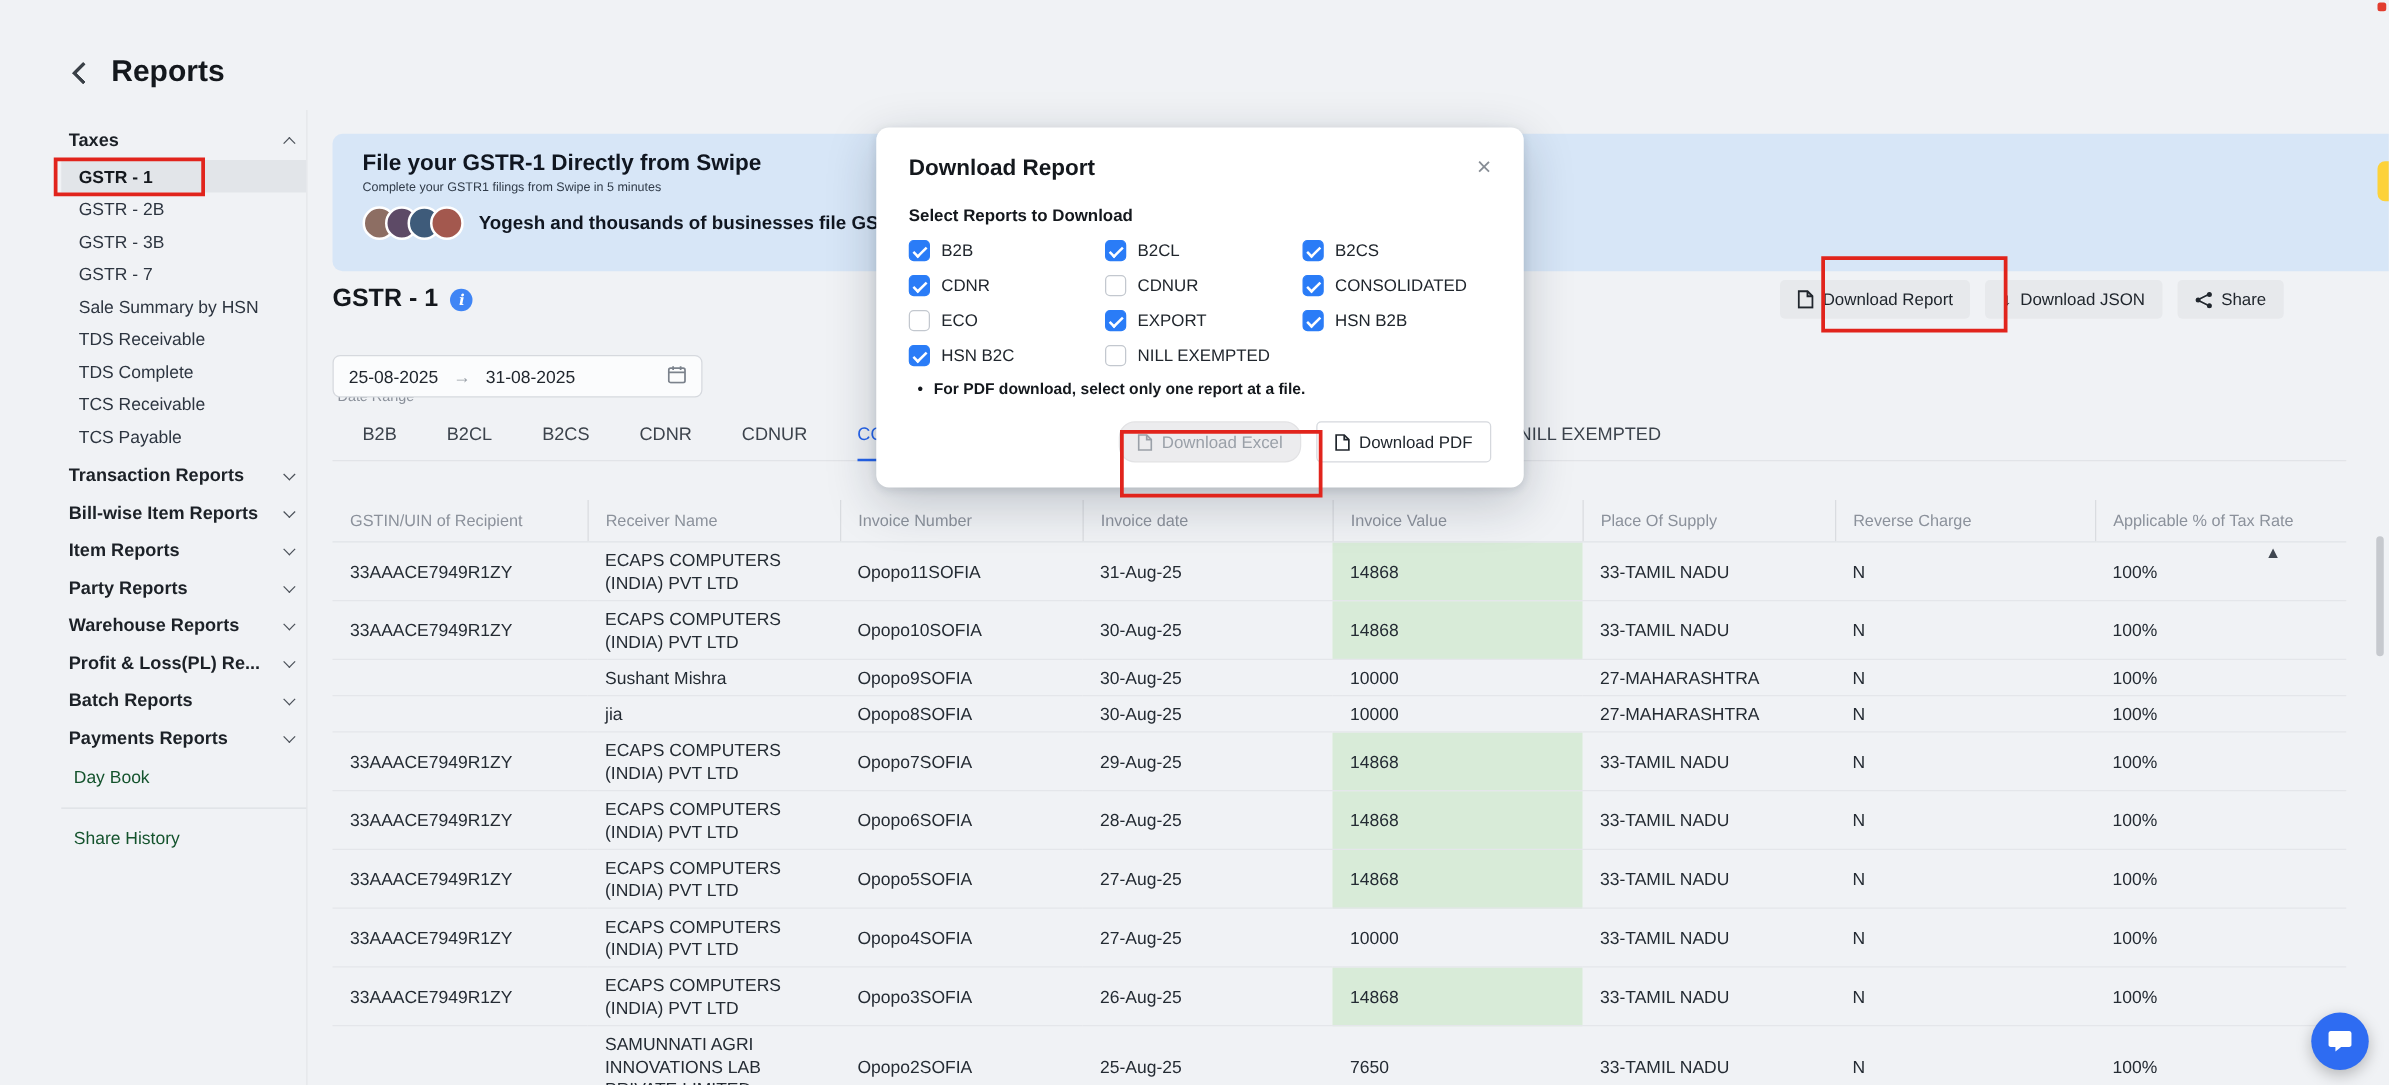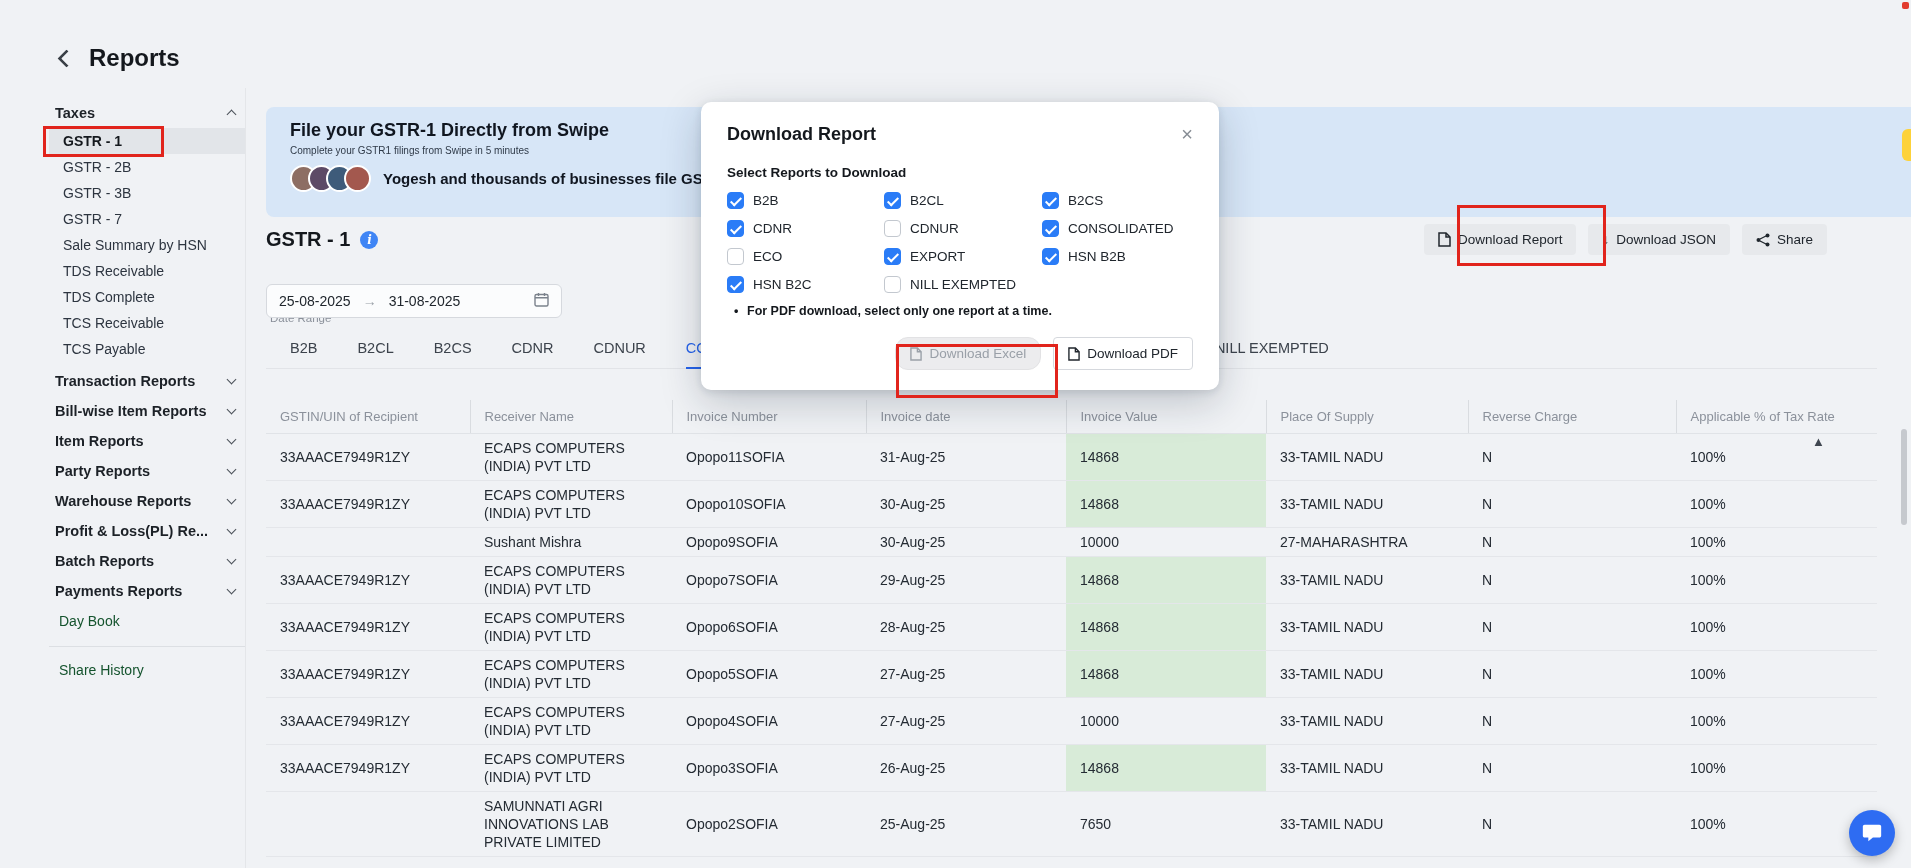--- a/index.html
+++ b/index.html
@@ -319,20 +319,30 @@
           <td></td>
           <td>Sushant Mishra</td>
           <td>Opopo9SOFIA</td>
           <td>30-Aug-25</td>
           <td>10000</td>
           <td>27-MAHARASHTRA</td>
           <td>N</td>
           <td>100%</td>
         </tr>
 
+        <tr>
+          <td></td>
+          <td>jia</td>
+          <td>Opopo8SOFIA</td>
+          <td>30-Aug-25</td>
+          <td>10000</td>
+          <td>27-MAHARASHTRA</td>
+          <td>N</td>
+          <td>100%</td>
+        </tr>
 
         <tr>
           <td>33AAACE7949R1ZY</td>
           <td>ECAPS COMPUTERS (INDIA) PVT LTD</td>
           <td>Opopo7SOFIA</td>
           <td>29-Aug-25</td>
           <td class="green">14868</td>
           <td>33-TAMIL NADU</td>
           <td>N</td>
           <td>100%</td>
@@ -455,21 +465,21 @@
         <label class="opt">
           <span class="cbx checked"></span>
           <span>HSN B2C</span>
         </label>
 
         <label class="opt">
           <span class="cbx"></span>
           <span>NILL EXEMPTED</span>
         </label>
       </div>
-    <div class="note-item">For PDF download, select only one report at a time.</div>
+    <div class="note-item">For PDF download, select only one report at a file.</div>
     <div class="modal-buttons">
       <button class="btn-excel">
         <svg width="12" height="14" viewBox="0 0 13 15" fill="none">
             <path d="M1 1h7l4 4v9H1z" stroke="#9aa0a8" stroke-width="1.5"></path>
             <path d="M8 1v4h4" stroke="#9aa0a8" stroke-width="1.5"></path>
           </svg>
         <span>Download Excel</span>
       </button>
       <button class="btn-pdf">
         <svg width="12" height="14" viewBox="0 0 13 15" fill="none">

